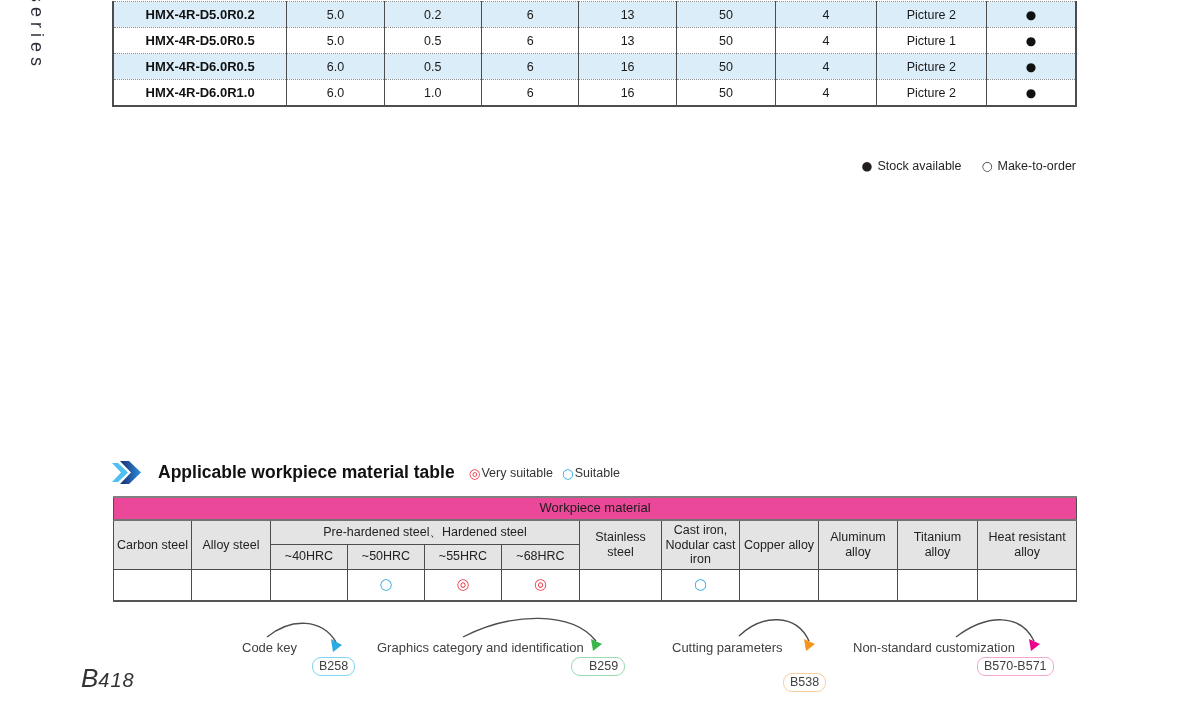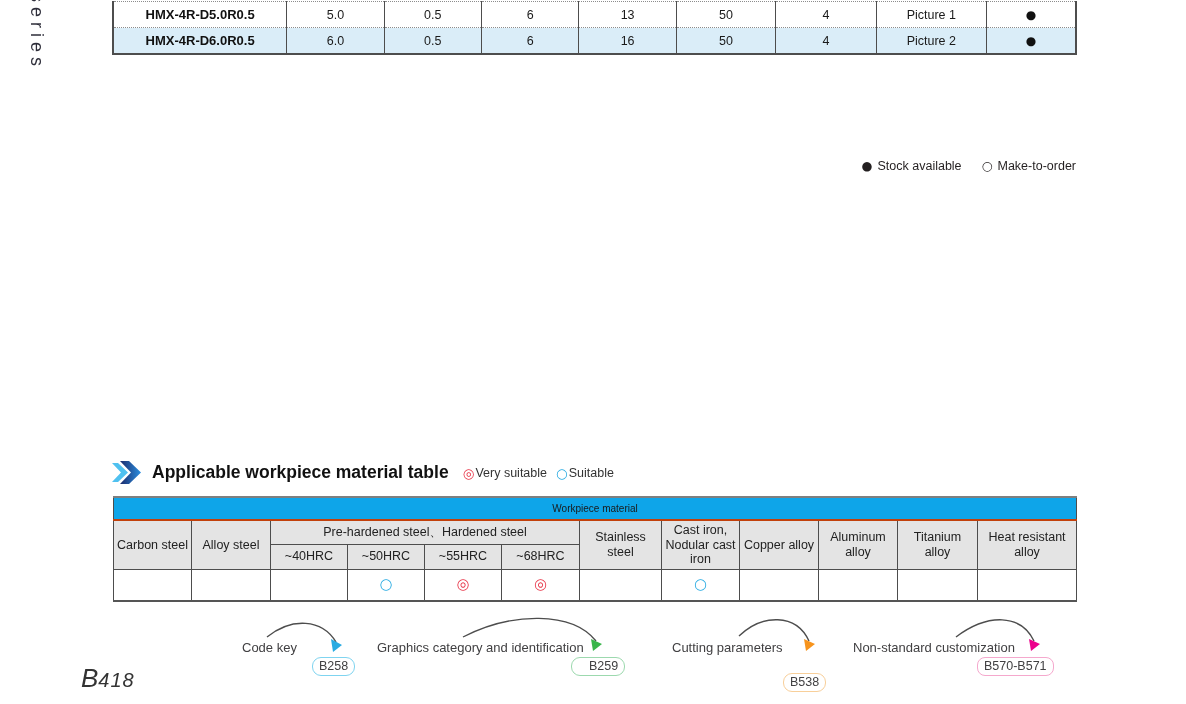--- a/index.html
+++ b/index.html
@@ -22,35 +22,35 @@
   .product-table .dot{font-family:"DejaVu Sans", sans-serif;font-size:12px;color:#111;}
 
   
   .stock-legend{position:absolute;left:112px;top:158px;width:964px;text-align:right;
       font-size:12.5px;color:#231f20;}
   .stock-legend .ic{font-family:"DejaVu Sans", sans-serif;font-size:12.5px;margin-right:5px;}
   .stock-legend .grp2{margin-left:20px;}
 
   
   .section-header{position:absolute;left:112px;top:461px;display:flex;align-items:center;}
-  .section-title{font-size:17.5px;font-weight:bold;color:#111;margin-left:9px;white-space:nowrap;}
+  .section-title{font-size:17.5px;font-weight:bold;color:#111;margin-left:15px;white-space:nowrap;}
   .section-legend{display:flex;align-items:center;margin-left:14px;font-size:12.5px;color:#333;}
   .section-legend .item{display:flex;align-items:center;margin-right:9px;}
   .section-legend .ic{font-family:"DejaVu Sans", sans-serif;font-size:13.5px;margin-right:1px;}
   .ic-red{color:#e8374a;}
   .ic-blue{color:#29abe2;}
 
   
   .material-table{position:absolute;left:113px;top:496px;width:963px;border-collapse:collapse;
       table-layout:fixed;border:1px solid #4d4d4d;border-top:2px solid #7f7f7f;
       border-bottom:2px solid #555;}
   .material-table th,.material-table td{border:1px solid #4d4d4d;font-weight:normal;
       text-align:center;padding:1px 2px;font-size:12.5px;color:#222;line-height:1.15;}
-  .material-table .tbl-title{background:#0ea5e9;height:19px;font-size:10px;color:#1a1a1a;
-      border-bottom:2px solid #c2410c;}
+  .material-table .tbl-title{background:#ec4899;height:19px;font-size:13px;color:#1a1a1a;
+      border-bottom:2px solid #737373;}
   .material-table .hdr{background:#e4e4e4;}
   .material-table .grp{height:24px;}
   .material-table .hrc{height:25px;}
   .material-table td.markcell{height:28px;background:#fff;}
   .mark{font-family:"DejaVu Sans", sans-serif;font-size:15px;}
   .mark-red{color:#e8374a;}
   .mark-blue{color:#29abe2;}
 
   
   .anno-label{position:absolute;font-size:13px;color:#414042;white-space:nowrap;}
@@ -80,35 +80,57 @@
         <col style="width:97px">
         <col style="width:97px">
         <col style="width:97px">
       <col style="width:97px">
         <col style="width:99px">
         <col style="width:100px">
         <col style="width:110px">
       <col style="width:89px">
     </colgroup>
     <tbody>
+      <tr class="alt">
+        <td class="code">HMX-4R-D5.0R0.2</td>
+        <td>5.0</td>
+        <td>0.2</td>
+        <td>6</td>
+        <td>13</td>
+        <td>50</td>
+        <td>4</td>
+        <td>Picture 2</td>
+        <td><span class="dot">●</span></td>
+      </tr>
       <tr>
         <td class="code">HMX-4R-D5.0R0.5</td>
         <td>5.0</td>
         <td>0.5</td>
         <td>6</td>
         <td>13</td>
         <td>50</td>
         <td>4</td>
         <td>Picture 1</td>
         <td><span class="dot">●</span></td>
       </tr>
       <tr class="alt">
         <td class="code">HMX-4R-D6.0R0.5</td>
         <td>6.0</td>
         <td>0.5</td>
+        <td>6</td>
+        <td>16</td>
+        <td>50</td>
+        <td>4</td>
+        <td>Picture 2</td>
+        <td><span class="dot">●</span></td>
+      </tr>
+      <tr>
+        <td class="code">HMX-4R-D6.0R1.0</td>
+        <td>6.0</td>
+        <td>1.0</td>
         <td>6</td>
         <td>16</td>
         <td>50</td>
         <td>4</td>
         <td>Picture 2</td>
         <td><span class="dot">●</span></td>
       </tr>
     </tbody>
   </table>
 

